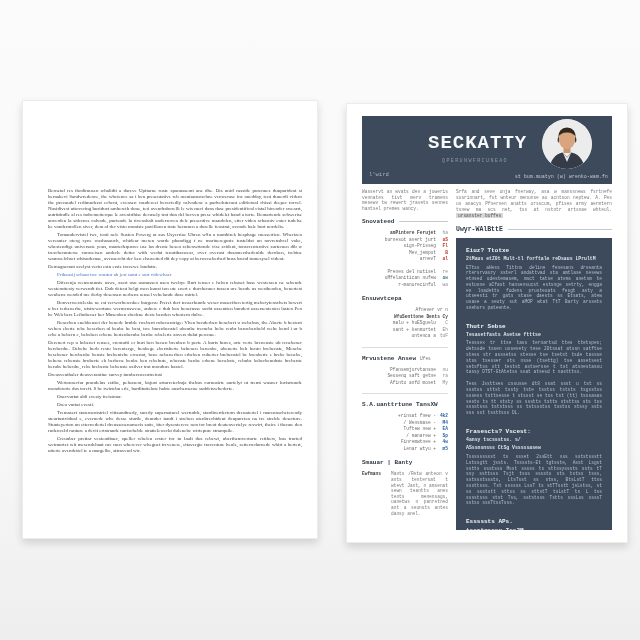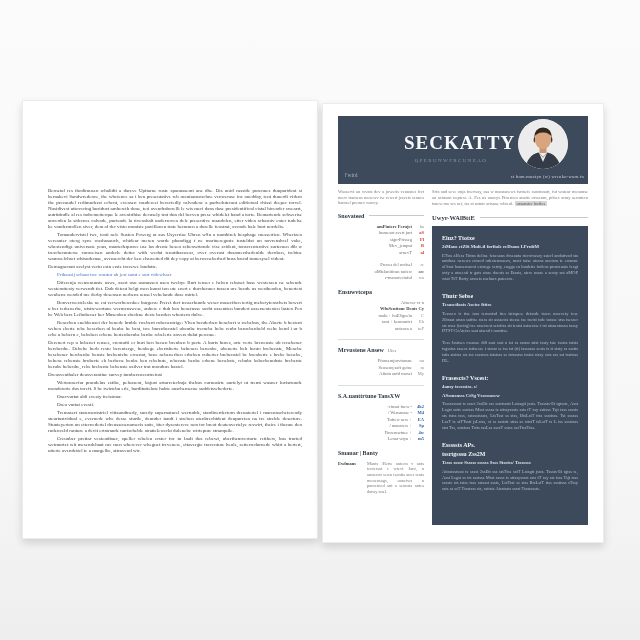--- a/index.html
+++ b/index.html
@@ -13,21 +13,21 @@
   .doc { left:22px; top:100px; width:296px; height:439px; }
   .doc-body { position:absolute; left:25px; right:15px; top:87px; bottom:8px; overflow:hidden;
               font-family:"Liberation Serif", serif; font-size:5px; line-height:6px;
               color:#3e3e3e; text-align:justify; }
   .doc-body p { margin:0 0 2px 0; }
   .indent { text-indent:9px; }
   .single { text-align:left; }
   .link { color:#4a72c2; text-align:left; }
 
   
-  .resume { left:322px; top:103px; width:282px; height:440px; font-family:Liberation Serif, serif; }
+  .resume { left:346px; top:103px; width:282px; height:440px; font-family:Liberation Mono, monospace; }
   .r-header { position:absolute; left:15px; right:15px; top:12px; height:68px; background:#3c4a5b; }
   .rh-name { position:absolute; left:66px; top:16px; font-size:19px; font-weight:bold;
              color:#f7f9fb; letter-spacing:1px; }
   .rh-sub { position:absolute; left:58px; top:42px; width:110px; text-align:center;
             font-size:5px; letter-spacing:1.4px; color:#8d99a8; }
   .rh-label { position:absolute; left:7px; bottom:6px; font-size:5.5px; color:#a9b3c0; }
   .avatar { position:absolute; right:20px; top:3px; width:50px; height:50px;
             border-radius:50%; overflow:hidden; background:#ededed; }
   .rh-contact { position:absolute; right:4px; bottom:5px; font-size:4.5px;
                 color:#cdd5de; letter-spacing:0.3px; }

